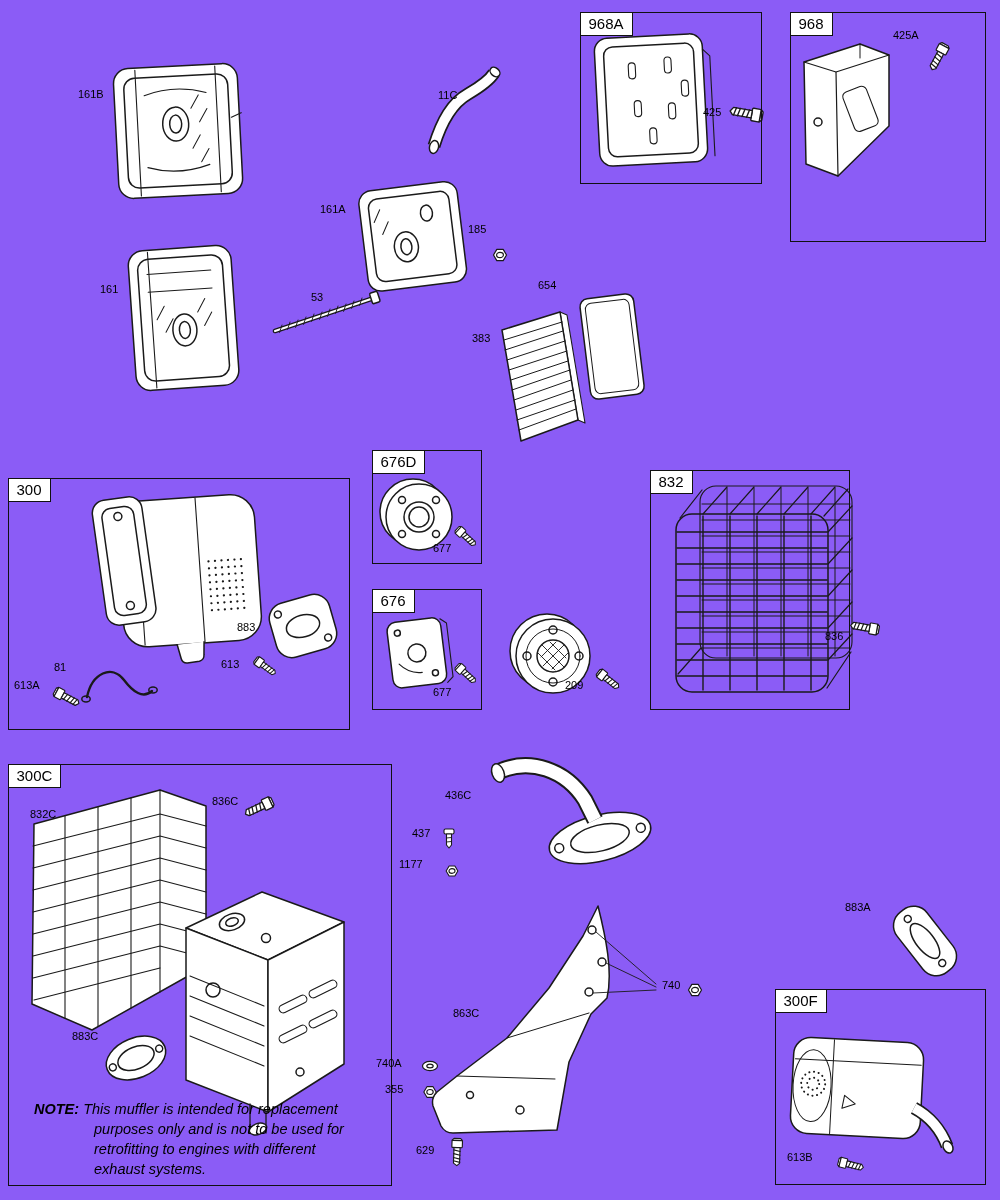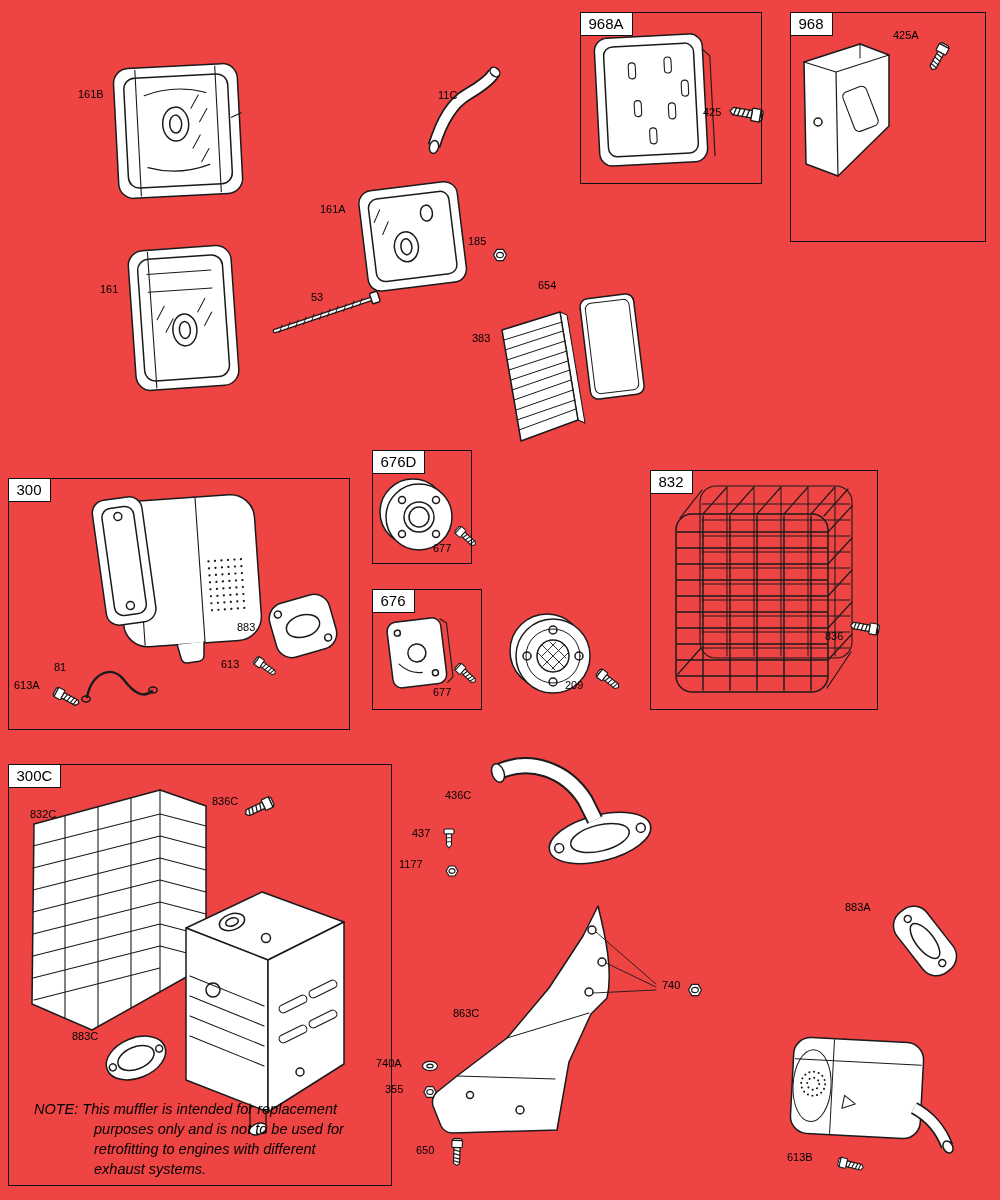--- a/index.html
+++ b/index.html
@@ -1,26 +1,26 @@
 <!DOCTYPE html>
 <html><head>
 <meta charset="utf-8">
 <style>
   *{box-sizing:border-box;}
   html,body{margin:0;padding:0;background:#fff;}
-  .canvas{position:relative;width:1000px;height:1200px;background:#ef4444;
+  .canvas{position:relative;width:1000px;height:1200px;background:#8b5cf6;
           font-family:"Liberation Sans","DejaVu Sans",sans-serif;color:#000;overflow:hidden;}
   .artwork{position:absolute;left:0;top:0;z-index:2;}
   .group-box{position:absolute;border:1.5px solid #111;z-index:3;}
   .group-tag{position:absolute;left:-1.5px;top:-1.5px;border:1.5px solid #111;background:#fff;
              padding:1px 8px 2px 8px;font-size:15px;line-height:1.3;white-space:nowrap;}
   .part-label{position:absolute;font-size:11px;line-height:1.15;white-space:nowrap;z-index:4;}
   .note{position:absolute;left:34px;top:1099px;width:314px;font-size:14.5px;font-style:italic;
         line-height:1.38;padding-left:60px;text-indent:-60px;z-index:4;}
-  .note-prefix{font-weight:normal;}
+  .note-prefix{font-weight:bold;}
 </style>
 </head>
 <body>
 
 <div class="canvas">
 
 <svg class="artwork" width="1000" height="1200" viewBox="0 0 1000 1200" fill="none" stroke="#1a1a1a" stroke-width="1.5" stroke-linejoin="round" stroke-linecap="round">
   <defs>
     <g id="bolt" stroke="#1a1a1a" stroke-width="1.2" fill="#fff">
       <path d="M-11,-3.5 L-9,-5.5 L-9,5.5 L-11,3.5 Z"></path>
@@ -386,39 +386,42 @@
 
 <div class="group-box" style="left:580px;top:12px;width:182px;height:172px">
   <span class="group-tag">968A</span>
 </div>
 <div class="group-box" style="left:790px;top:12px;width:196px;height:230px">
   <span class="group-tag">968</span>
 </div>
 <div class="group-box" style="left:8px;top:478px;width:342px;height:252px">
   <span class="group-tag">300</span>
 </div>
-<div class="group-box" style="left:372px;top:450px;width:100px;height:114px">
+<div class="group-box" style="left:372px;top:450px;width:110px;height:114px">
   <span class="group-tag">676D</span>
 </div>
 <div class="group-box" style="left:372px;top:589px;width:110px;height:121px">
   <span class="group-tag">676</span>
 </div>
-<div class="group-box" style="left:650px;top:470px;width:228px;height:240px">
+<div class="group-box" style="left:650px;top:470px;width:200px;height:240px">
   <span class="group-tag">832</span>
 </div>
 <div class="group-box" style="left:8px;top:764px;width:384px;height:422px">
   <span class="group-tag">300C</span>
+</div>
+<div class="group-box" style="left:775px;top:989px;width:211px;height:196px">
+  <span class="group-tag">300F</span>
 </div>
 
 <span class="part-label" style="left:78px;top:88px">161B</span>
 <span class="part-label" style="left:438px;top:89px">11C</span>
 <span class="part-label" style="left:703px;top:106px">425</span>
 <span class="part-label" style="left:893px;top:29px">425A</span>
 <span class="part-label" style="left:320px;top:203px">161A</span>
-<span class="part-label" style="left:468px;top:235px">185</span>
+<span class="part-label" style="left:468px;top:223px">185</span>
 <span class="part-label" style="left:100px;top:283px">161</span>
 <span class="part-label" style="left:311px;top:291px">53</span>
 <span class="part-label" style="left:538px;top:279px">654</span>
 <span class="part-label" style="left:472px;top:332px">383</span>
 <span class="part-label" style="left:237px;top:621px">883</span>
 <span class="part-label" style="left:54px;top:661px">81</span>
 <span class="part-label" style="left:221px;top:658px">613</span>
 <span class="part-label" style="left:14px;top:679px">613A</span>
 <span class="part-label" style="left:433px;top:542px">677</span>
 <span class="part-label" style="left:433px;top:686px">677</span>
@@ -427,21 +430,21 @@
 <span class="part-label" style="left:30px;top:808px">832C</span>
 <span class="part-label" style="left:212px;top:795px">836C</span>
 <span class="part-label" style="left:72px;top:1030px">883C</span>
 <span class="part-label" style="left:445px;top:789px">436C</span>
 <span class="part-label" style="left:412px;top:827px">437</span>
 <span class="part-label" style="left:399px;top:858px">1177</span>
 <span class="part-label" style="left:453px;top:1007px">863C</span>
 <span class="part-label" style="left:662px;top:979px">740</span>
 <span class="part-label" style="left:376px;top:1057px">740A</span>
 <span class="part-label" style="left:385px;top:1083px">355</span>
-<span class="part-label" style="left:416px;top:1144px">650</span>
+<span class="part-label" style="left:416px;top:1144px">629</span>
 <span class="part-label" style="left:845px;top:901px">883A</span>
 <span class="part-label" style="left:787px;top:1151px">613B</span>
 
 <div class="note">
   <span class="note-prefix">NOTE:</span>
   <span class="note-text">This muffler is intended for replacement purposes only and is not to be used for retrofitting to engines with different exhaust systems.</span>
 </div>
 
 </div>
 

